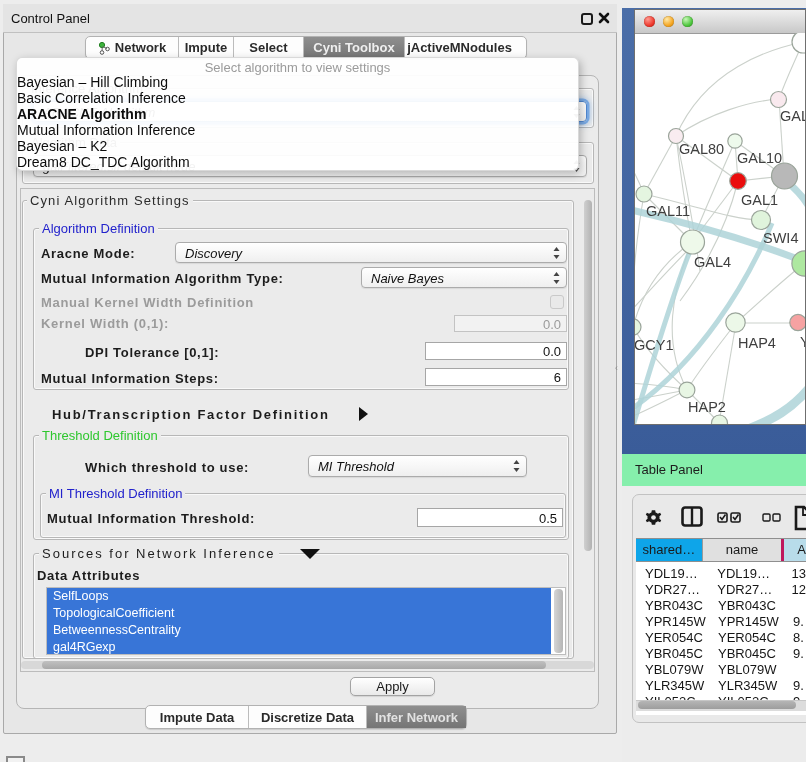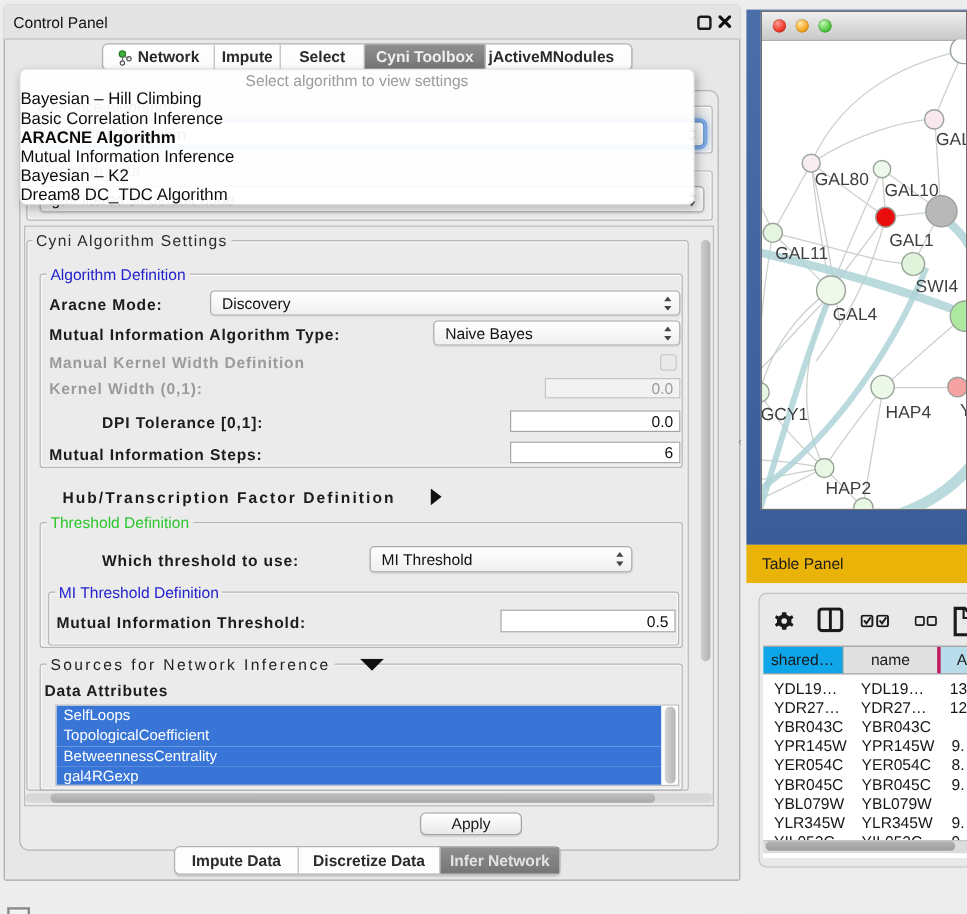--- a/index.html
+++ b/index.html
@@ -2,21 +2,21 @@
 <html><head><meta charset="utf-8">
 <style>
 html,body{margin:0;padding:0;}
 body{width:806px;height:762px;background:#ededed;font-family:"Liberation Sans",sans-serif;position:relative;overflow:hidden;}
 .abs{position:absolute;}
 .lbl{position:absolute;font-size:13px;font-weight:bold;color:#1c1c1c;white-space:nowrap;letter-spacing:0.7px;}
 .dis{color:#9b9b9b;}
 .tb{position:absolute;box-sizing:border-box;border:1px solid #a6a6a6;background:#fff;font-size:13px;color:#111;}
 .tb .v{position:absolute;right:5px;top:50%;transform:translateY(-50%);}
 .tbd{border:1px solid #c3c3c3;background:#f2f2f2;color:#9b9b9b;}
-.combo{position:absolute;box-sizing:border-box;border:1px solid #ababab;border-radius:4px;background:linear-gradient(#ffffff,#efefef);font-size:13px;color:#111;box-shadow:0 1px 1px rgba(0,0,0,0.08);}
+.combo{position:absolute;box-sizing:border-box;border:1px solid #ababab;border-radius:4px;background:linear-gradient(#ffffff,#efefef);font-size:13px;color:#111;box-shadow:0 1px 1px rgba(0,0,0,0.08);font-style:italic;}
 .combo .t{position:absolute;left:9px;top:50%;transform:translateY(-50%);white-space:nowrap;}
 .combo svg{position:absolute;right:6px;top:50%;transform:translateY(-50%);}
 .gbox{position:absolute;box-sizing:border-box;border:1px solid #b7b7b7;border-radius:3px;box-shadow:inset 0 0 0 1px rgba(255,255,255,0.7);}
 .gtitle{position:absolute;font-size:13px;background:#ebebeb;padding:0 3px;white-space:nowrap;line-height:13px;}
 .seg{position:absolute;box-sizing:border-box;background:#fdfdfd;border:1px solid #b2b2b2;border-radius:5px;box-shadow:0 1px 1px rgba(0,0,0,0.12);display:flex;align-items:center;font-size:13px;color:#1a1a1a;}
 .seg .s{height:100%;display:flex;align-items:center;justify-content:center;border-right:1px solid #bcbcbc;font-weight:bold;color:#2a2a2a;}
 .seg .s:last-child{border-right:none;}
 .seg .sel{background:linear-gradient(#8f8f8f,#757575);color:#efefef;}
 </style></head>
 <body>
@@ -97,21 +97,21 @@
       <text x="763" y="242">SWI4</text>
       <text x="694" y="266">GAL4</text>
       <text x="634" y="349">GCY1</text>
       <text x="738" y="347">HAP4</text>
       <text x="800" y="346">Y</text>
       <text x="688" y="411">HAP2</text>
     </g>
   </svg>
 </div>
 
-<div class="abs" style="left:622px;top:454px;width:184px;height:32px;background:#eab308;">
+<div class="abs" style="left:622px;top:454px;width:184px;height:32px;background:#86efac;">
   <div class="abs" style="left:13px;top:8px;font-size:13px;color:#1d1d1d;">Table Panel</div>
 </div>
 <div class="abs" style="left:622px;top:486px;width:184px;height:276px;background:#ececec;"></div>
 
 <div class="abs" style="left:632px;top:494px;width:190px;height:229px;border:1px solid #c2c2c2;border-radius:7px;background:#e9e9e9;box-sizing:border-box;"></div>
 
 <svg class="abs" style="left:644px;top:508px;" width="19" height="19" viewBox="0 0 17 17">
     <path d="M8.5 1 L10 1 L10.4 3.1 A5.6 5.6 0 0 1 12.4 4.2 L14.4 3.3 L15.4 5 L13.8 6.4 A5.6 5.6 0 0 1 13.8 8.6 L15.4 10 L14.4 11.7 L12.4 10.8 A5.6 5.6 0 0 1 10.4 11.9 L10 14 L7 14 L6.6 11.9 A5.6 5.6 0 0 1 4.6 10.8 L2.6 11.7 L1.6 10 L3.2 8.6 A5.6 5.6 0 0 1 3.2 6.4 L1.6 5 L2.6 3.3 L4.6 4.2 A5.6 5.6 0 0 1 6.6 3.1 L7 1 Z" fill="#1a1a1a" transform="translate(0,1)"></path>
     <circle cx="8.5" cy="8.5" r="2.1" fill="#e9e9e9"></circle>
   </svg>

